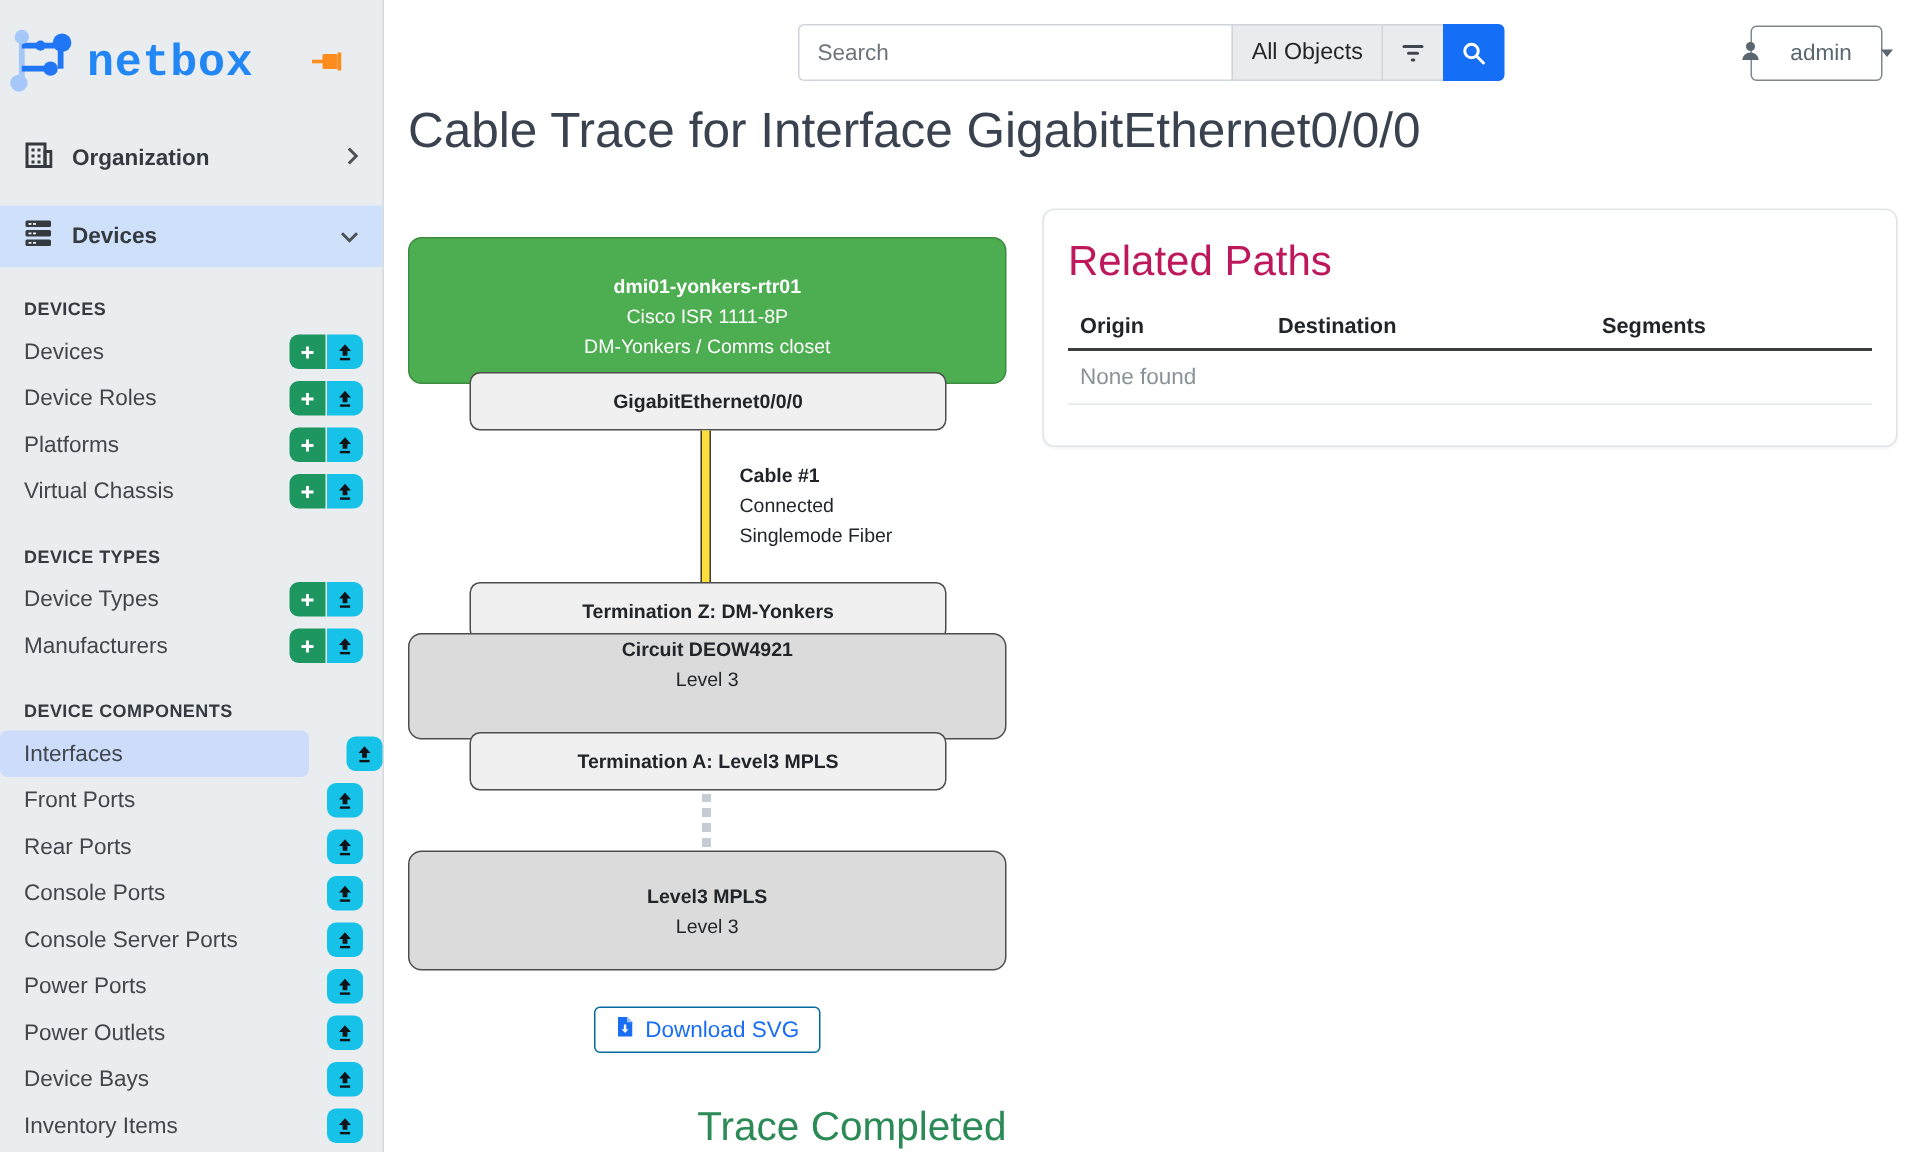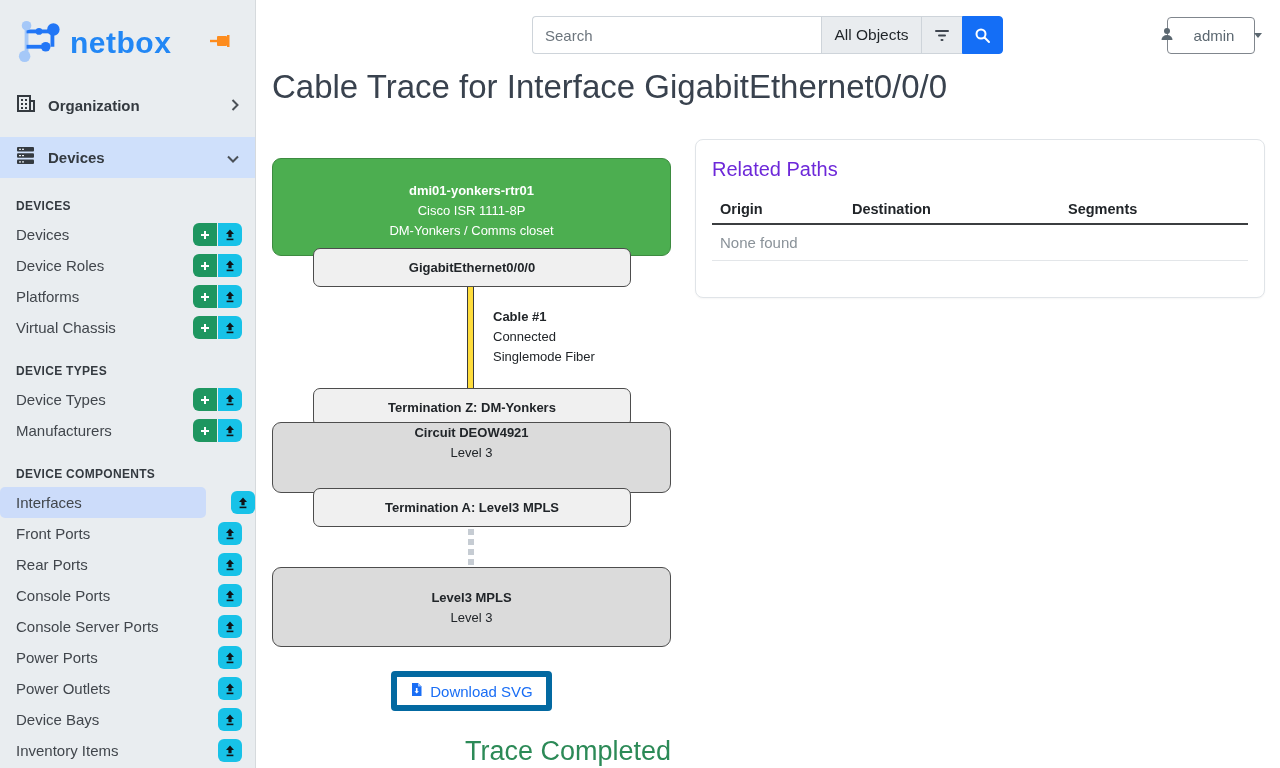--- a/index.html
+++ b/index.html
@@ -2,21 +2,21 @@
 <html><head>
 <meta charset="utf-8">
 <style>
   * { margin:0; padding:0; box-sizing:border-box; }
   html,body { width:1280px; height:768px; overflow:hidden; background:#fff;
               font-family:"Liberation Sans", sans-serif; }
   #app { position:relative; width:1280px; height:768px; display:flex; }
 
   
   .sidebar { width:256px; height:768px; background:#e9edf0; border-right:1px solid #d6dadd; flex:0 0 256px; }
-  .logo-row { height:85px; display:flex; align-items:center; padding:0 16px; }
+  .logo-row { height:85px; display:flex; align-items:center; padding:0 4px;font-family:Liberation Mono, monospace; }
   .logo-text { font-size:30px; font-weight:bold; color:#2287f5; margin-left:8px; letter-spacing:.5px; }
   .pin-btn { margin-left:38px; background:none; border:none; cursor:pointer; }
   .menu-row { height:41px; display:flex; align-items:center; padding:0 16px; cursor:pointer; }
   .menu-row.active { background:#cfe0fb; }
   .menu-label { font-size:15px; font-weight:bold; color:#343a40; margin-left:13px; flex:1; }
   .chev { color:#4b5157; }
   .menu-row.org { margin-bottom:11px; }
   .section-header { margin:21px 16px 6px; font-size:12px; font-weight:bold; color:#343a40; letter-spacing:.3px; }
   .side-item { height:31px; display:flex; align-items:center; padding-left:16px; padding-right:13px; cursor:pointer; }
   .side-item-label { font-size:15px; color:#41464c; flex:1; }
@@ -63,28 +63,28 @@
   .cable-info { position:absolute; left:237px; top:307px; font-size:13px; color:#212529; line-height:20px; }
   .cable-info .cable-id { font-weight:bold; }
   .node-gray { position:absolute; left:16px; width:399px; background:#dbdbdb; border:1px solid #4d4d4d;
     border-radius:9px; text-align:center; font-size:13px; color:#212529; line-height:20px; }
   .node-circuit { top:422px; height:71px; }
   .node-provider { top:567px; height:80px; padding-top:20px; }
   .node-gray .node-name { font-weight:bold; }
   .dashed-line { position:absolute; left:212px; top:529px; width:6px; height:38px;
     background:repeating-linear-gradient(to bottom, #c6ccd3 0 6px, transparent 6px 10px); }
   .download-wrap { position:absolute; left:16px; top:671px; width:399px; display:flex; justify-content:center; }
-  .download-btn { background:#fff; border:6px solid #0369a1; border-radius:4px; color:#1a6ef5; font-size:15px;
+  .download-btn { background:#fff; border:1px solid #0369a1; border-radius:4px; color:#1a6ef5; font-size:15px;
     padding:5px 13px; cursor:pointer; display:flex; align-items:center; gap:7px; }
   .trace-status { position:absolute; left:16px; top:736px; width:399px; text-align:right; font-size:27px; }
 
   
   .paths-card { position:absolute; left:439px; top:139px; width:570px; height:159px; background:#fff;
     border:1px solid #e0e4e8; border-radius:8px; box-shadow:0 1px 2px rgba(0,0,0,.04); padding:18px 16px; }
-  .paths-title { font-size:20px; color:#6d28d9; font-weight:400; margin-bottom:14px; }
+  .paths-title { font-size:28px; color:#be185d; font-weight:400; margin-bottom:14px; }
   .paths-table { width:100%; border-collapse:collapse; }
   .paths-table th { text-align:left; font-size:14.5px; color:#212529; padding:6px 8px; border-bottom:2px solid #3b3e40; }
   .paths-table th.col-origin { width:132px;margin-top:24px; }
   .paths-table th.col-dest { width:216px; }
   .paths-table td { font-size:15px; color:#8a9299; padding:9px 8px; border-bottom:1px solid #e3e6e9; }
 </style>
 </head>
 <body>
 
 <div id="app">

